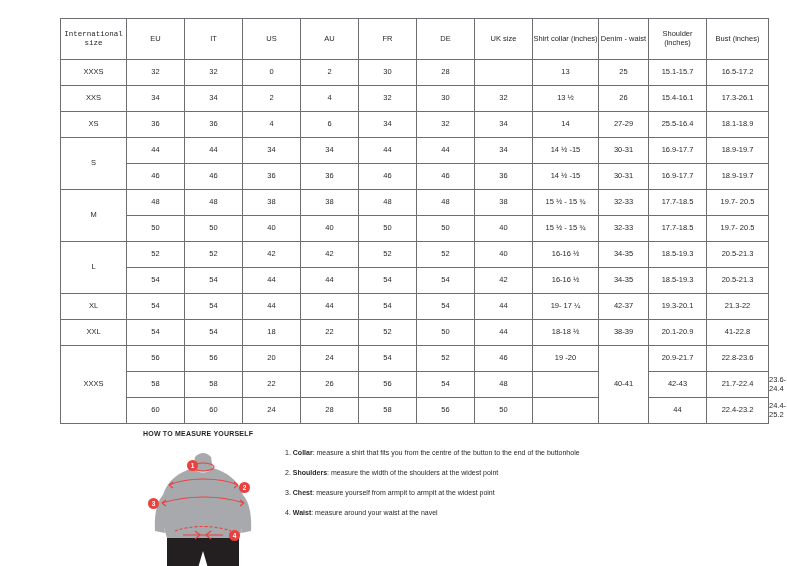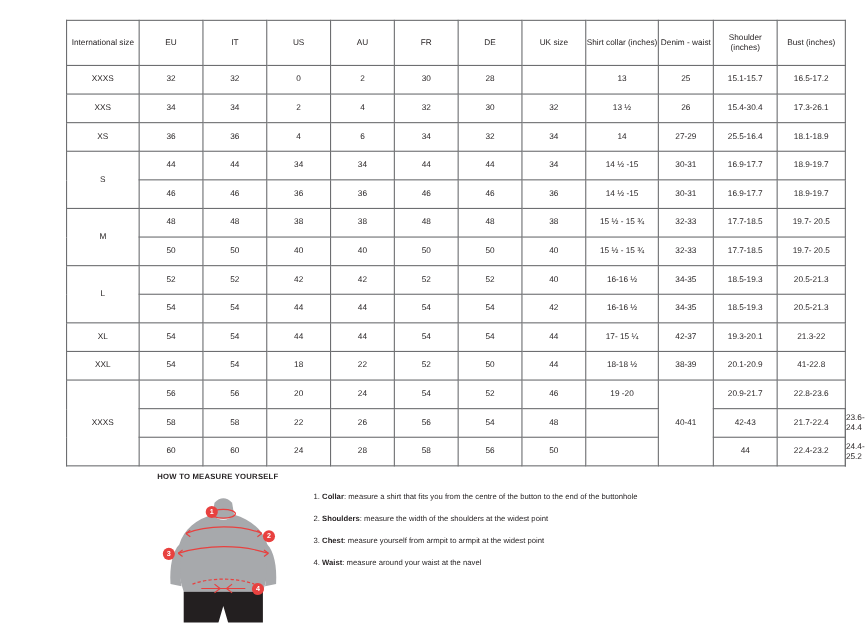--- a/index.html
+++ b/index.html
@@ -39,20 +39,21 @@
     height: 25px;
     line-height: 1.15;
     color: #231f20;
   }
   table.size-table th {
     height: 40px;
     font-size: 7.5px;
   }
   table.size-table th.left-head {
     text-align: center;
+    font-family: Liberation Mono, monospace;
   }
   col.c-intl { width: 66px; }
   col.c-eu   { width: 58px; }
   col.c-it   { width: 58px; }
   col.c-us   { width: 58px; }
   col.c-au   { width: 58px; }
   col.c-fr   { width: 58px; }
   col.c-de   { width: 58px; }
   col.c-uk   { width: 58px; }
   col.c-col  { width: 66px; }
@@ -169,21 +170,21 @@
           <td>XXS</td>
           <td>34</td>
           <td>34</td>
           <td>2</td>
           <td>4</td>
           <td>32</td>
           <td>30</td>
           <td>32</td>
           <td>13 ½</td>
           <td>26</td>
-          <td>15.4-30.4</td>
+          <td>15.4-16.1</td>
           <td>17.3-26.1</td>
         </tr>
         <tr>
           <td>XS</td>
           <td>36</td>
           <td>36</td>
           <td>4</td>
           <td>6</td>
           <td>34</td>
           <td>32</td>
@@ -276,21 +277,21 @@
         </tr>
         <tr>
           <td>XL</td>
           <td>54</td>
           <td>54</td>
           <td>44</td>
           <td>44</td>
           <td>54</td>
           <td>54</td>
           <td>44</td>
-          <td>17- 15 ¼</td>
+          <td>19- 17 ¼</td>
           <td>42-37</td>
           <td>19.3-20.1</td>
           <td>21.3-22</td>
         </tr>
         <tr>
           <td>XXL</td>
           <td>54</td>
           <td>54</td>
           <td>18</td>
           <td>22</td>

